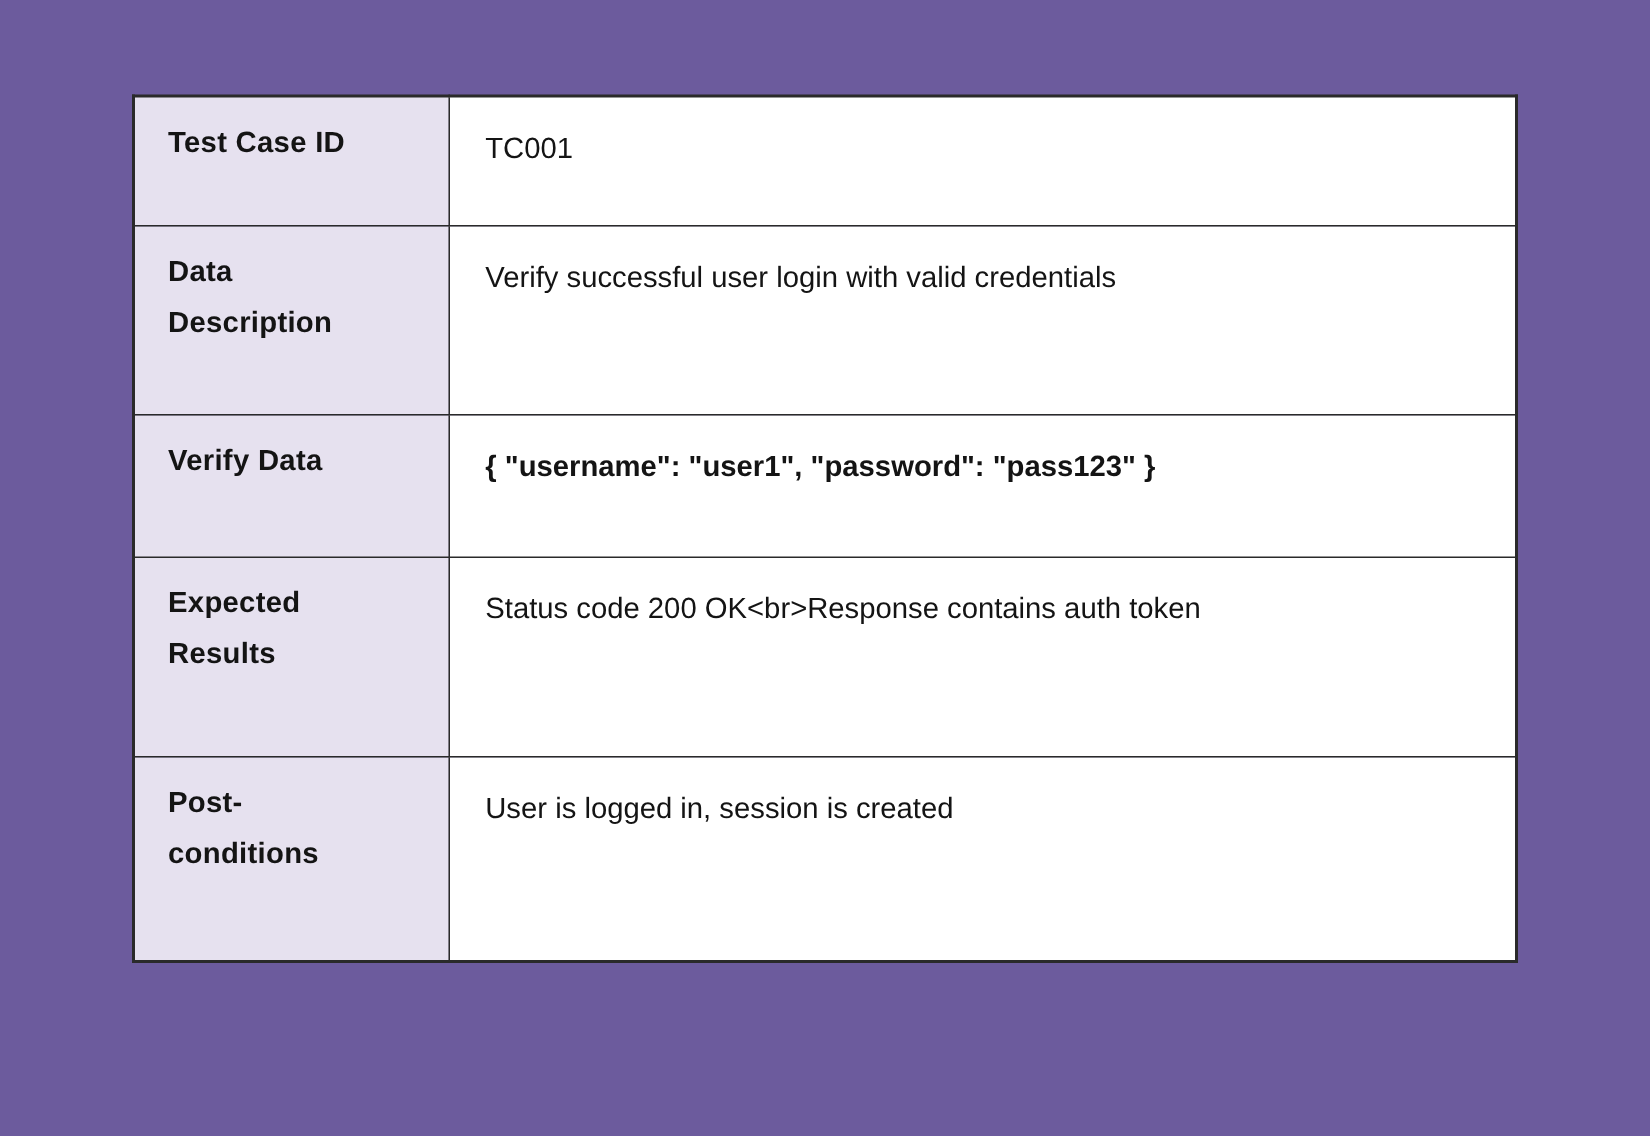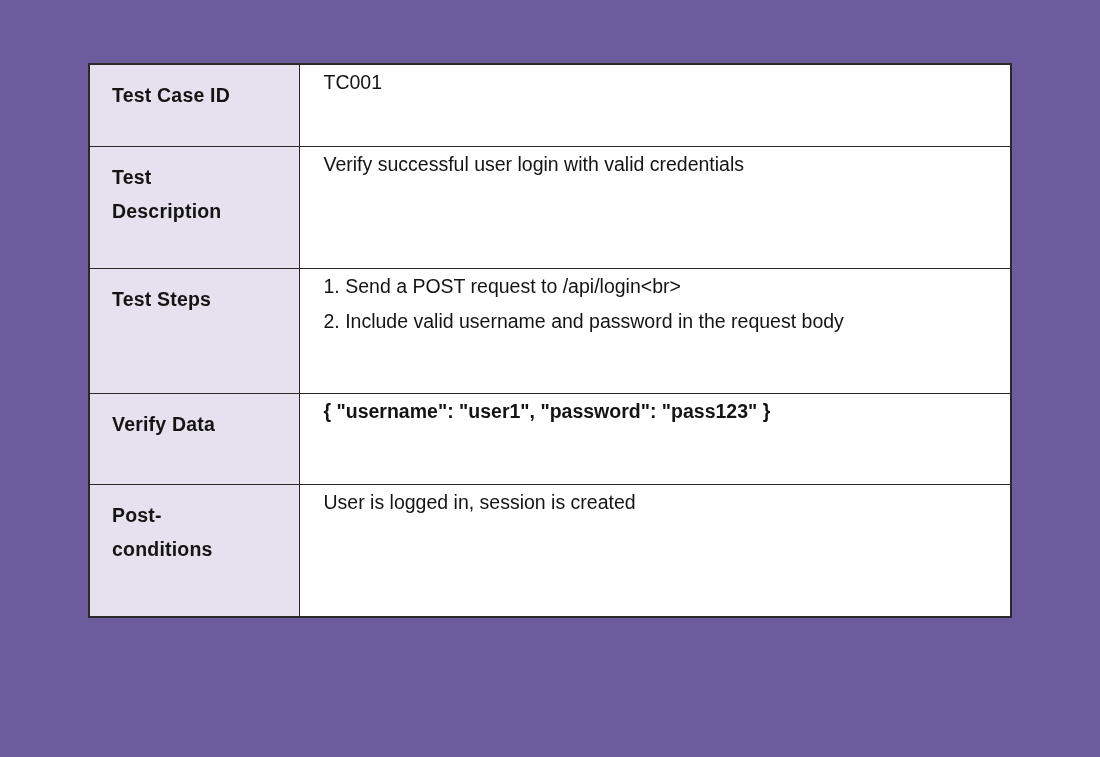--- a/index.html
+++ b/index.html
@@ -41,21 +41,21 @@
   }
   .label-text {
     display: inline-block;
     max-width: 138px;
     font-weight: 700;
     line-height: 34px;
     letter-spacing: 0.2px;
   }
   td.value-cell {
     background: var(--value-bg, #FFFFFF);
-    padding: 0 24px 12px 24px;
+    padding: 17px 24px 12px 24px;
   }
   .value-text {
     font-weight: 400;
     line-height: 35px;
   }
   .value-text.bold {
     font-weight: 700;
   }
   tr.h1 td { height: 56px; }
   tr.h2 td { height: 96px; }
@@ -78,41 +78,40 @@
       <tr class="h1">
         <td class="label-cell">
           <span class="label-text">Test Case ID</span>
         </td>
         <td class="value-cell">
           <div class="value-text">TC001</div>
         </td>
       </tr>
       <tr class="h2">
         <td class="label-cell">
-          <span class="label-text">Test Description</span>
+          <span class="label-text">Data Description</span>
         </td>
         <td class="value-cell">
           <div class="value-text">Verify successful user login with valid credentials</div>
-        </td>
-      </tr>
-      <tr class="h4">
-        <td class="label-cell">
-          <span class="label-text">Test Steps</span>
-        </td>
-        <td class="value-cell">
-          <div class="value-text">1. Send a POST request to /api/login&lt;br&gt;</div>
-          <div class="value-text">2. Include valid username and password in the request body</div>
         </td>
       </tr>
       <tr class="h5">
         <td class="label-cell">
           <span class="label-text">Verify Data</span>
         </td>
         <td class="value-cell">
           <div class="value-text bold">{ "username": "user1", "password": "pass123" }</div>
+        </td>
+      </tr>
+      <tr class="h6">
+        <td class="label-cell">
+          <span class="label-text">Expected Results</span>
+        </td>
+        <td class="value-cell">
+          <div class="value-text">Status code 200 OK&lt;br&gt;Response contains auth token</div>
         </td>
       </tr>
       <tr class="h7">
         <td class="label-cell">
           <span class="label-text">Post-conditions</span>
         </td>
         <td class="value-cell">
           <div class="value-text">User is logged in, session is created</div>
         </td>
       </tr>

